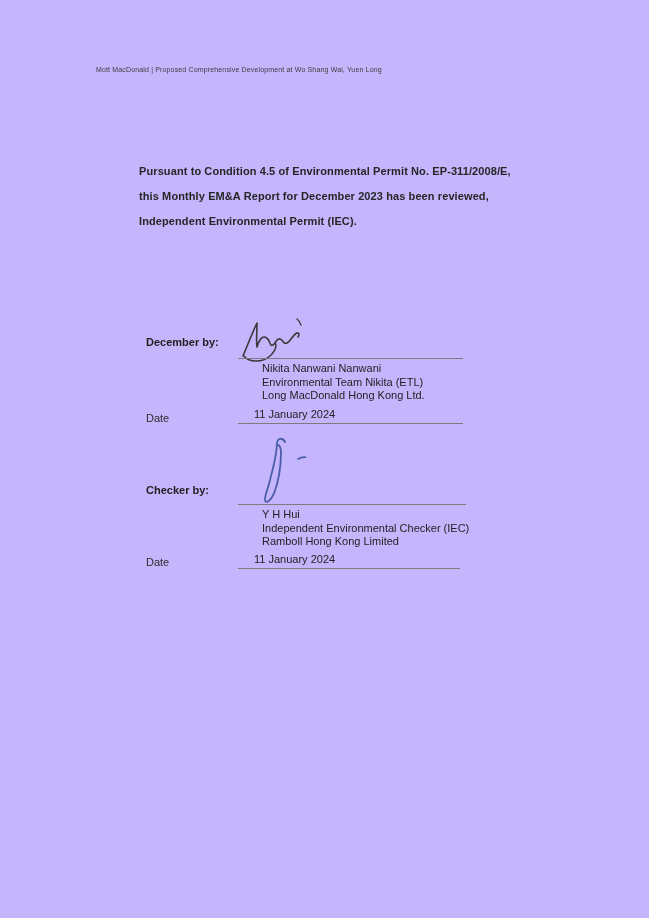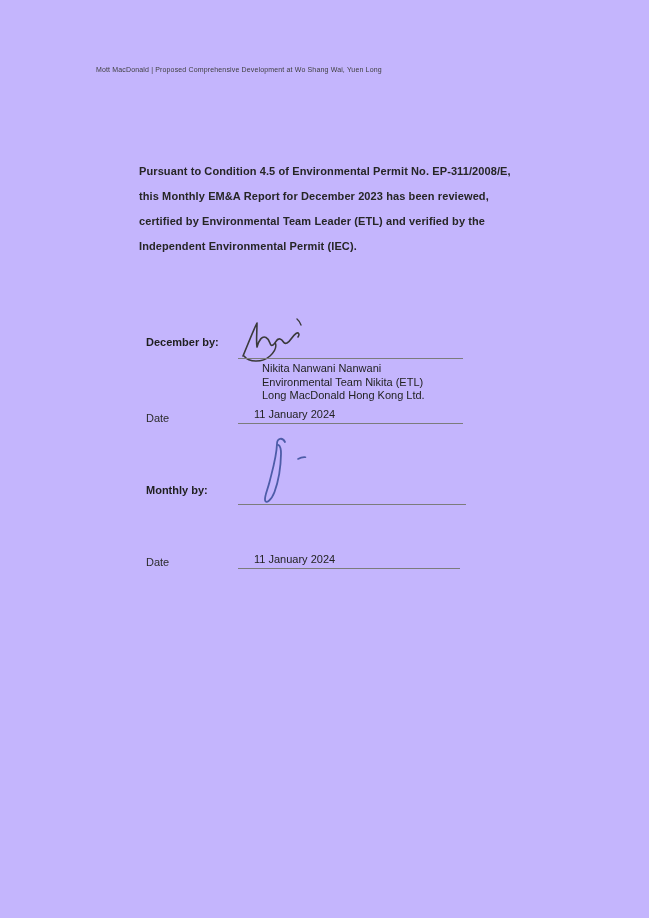--- a/index.html
+++ b/index.html
@@ -67,21 +67,20 @@
 </head>
 <body>
 
 <div class="page">
 
   <div class="abs doc-header">Mott MacDonald | Proposed Comprehensive Development at Wo Shang Wai, Yuen Long</div>
 
   <div class="abs statement">
     <div class="line">Pursuant to Condition 4.5 of Environmental Permit No. EP-311/2008/E,</div>
     <div class="line">this Monthly EM&amp;A Report for December 2023 has been reviewed,</div>
-    <div class="line">certified by Environmental Team Leader (ETL) and verified by the</div>
     <div class="line">Independent Environmental Permit (IEC).</div>
   </div>
 
   <div class="abs field-label" style="left:146px;top:336px;">December by:</div>
 
   <svg class="abs sig" style="left:240px;top:316px;" width="82" height="46" viewBox="0 0 82 46">
 
     <path d="M57,3 C59,4.5 60,6.5 61,9" fill="none" stroke-width="1.4" stroke-linecap="round" stroke="#3a3a3a"></path>
 
     <path d="M3,40 C8,28 13,15 17,7 C17,16 16,26 17,31 C19,24 22,19.5 26,21.5 C31,24 29,31 33,29 C36,27.5 36,22 40,23 C44,24 43,29 47,27 C51,25 52,20 56,17.5 C58.5,16 60,18 58,21" fill="none" stroke-width="1.6" stroke-linecap="round" stroke-linejoin="round" stroke="#3a3a3a"></path>
@@ -101,22 +100,27 @@
   <div class="abs date-value" style="left:238px;top:408px;">11 January 2024</div>
   <div class="abs sig-line" style="left:238px;top:423px;width:225px;"></div>
 
   <svg class="abs sig" style="left:252px;top:436px;" width="62" height="70" viewBox="0 0 62 70">
 
     <path d="M33,6 C30.5,1 25,2 25,8 C24.5,21 20.5,34 17.5,46 C15.5,54 12.5,60 13,64 C13.8,68.5 19.5,64 22.5,56 C26.5,45 28.8,30 29,18 C29.1,13 28,10 26.5,9" fill="none" stroke-width="1.8" stroke-linecap="round" stroke-linejoin="round" stroke="#4d5ca8"></path>
 
     <path d="M46,23 C48.5,21.5 51.5,21 53.5,21.2" fill="none" stroke-width="1.6" stroke-linecap="round" stroke="#4d5ca8"></path>
   </svg>
 
-  <div class="abs field-label" style="left:146px;top:484px;">Monthly by:</div>
+  <div class="abs field-label" style="left:146px;top:484px;">Checker by:</div>
 
   <div class="abs sig-line" style="left:238px;top:504px;width:228px;"></div>
 
+  <div class="abs name-block" style="left:238px;top:508px;">
+    <div>Y H Hui</div>
+    <div>Independent Environmental Checker (IEC)</div>
+    <div>Ramboll Hong Kong Limited</div>
+  </div>
 
   <div class="abs date-label" style="left:146px;top:556px;">Date</div>
   <div class="abs date-value" style="left:238px;top:553px;">11 January 2024</div>
   <div class="abs sig-line" style="left:238px;top:568px;width:222px;"></div>
 
 </div>
 
 </body></html>

